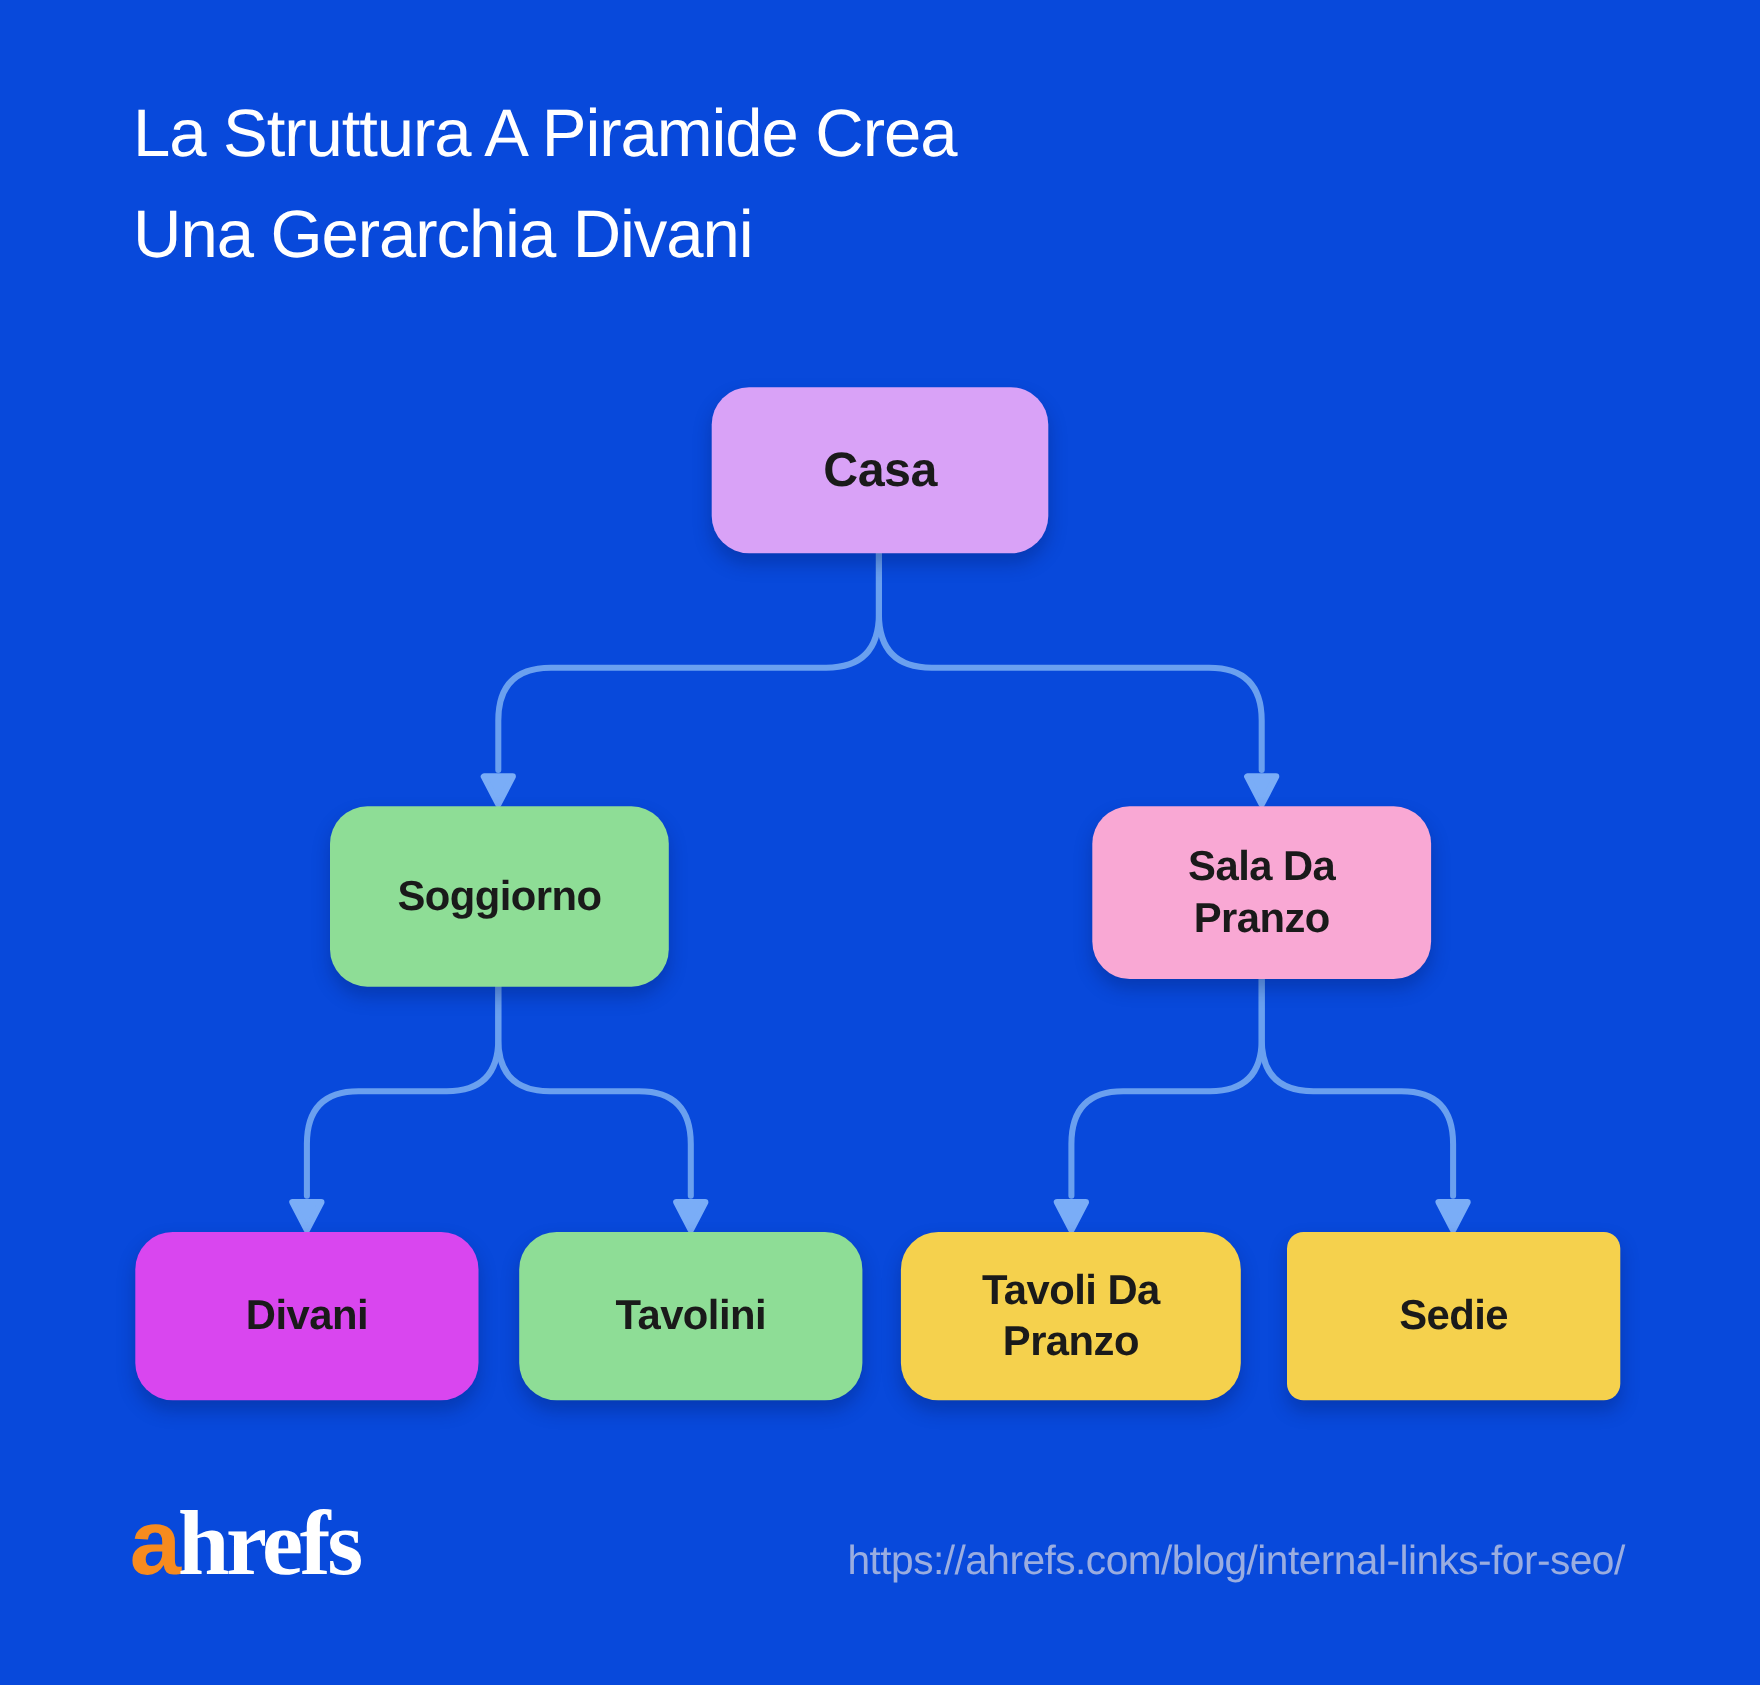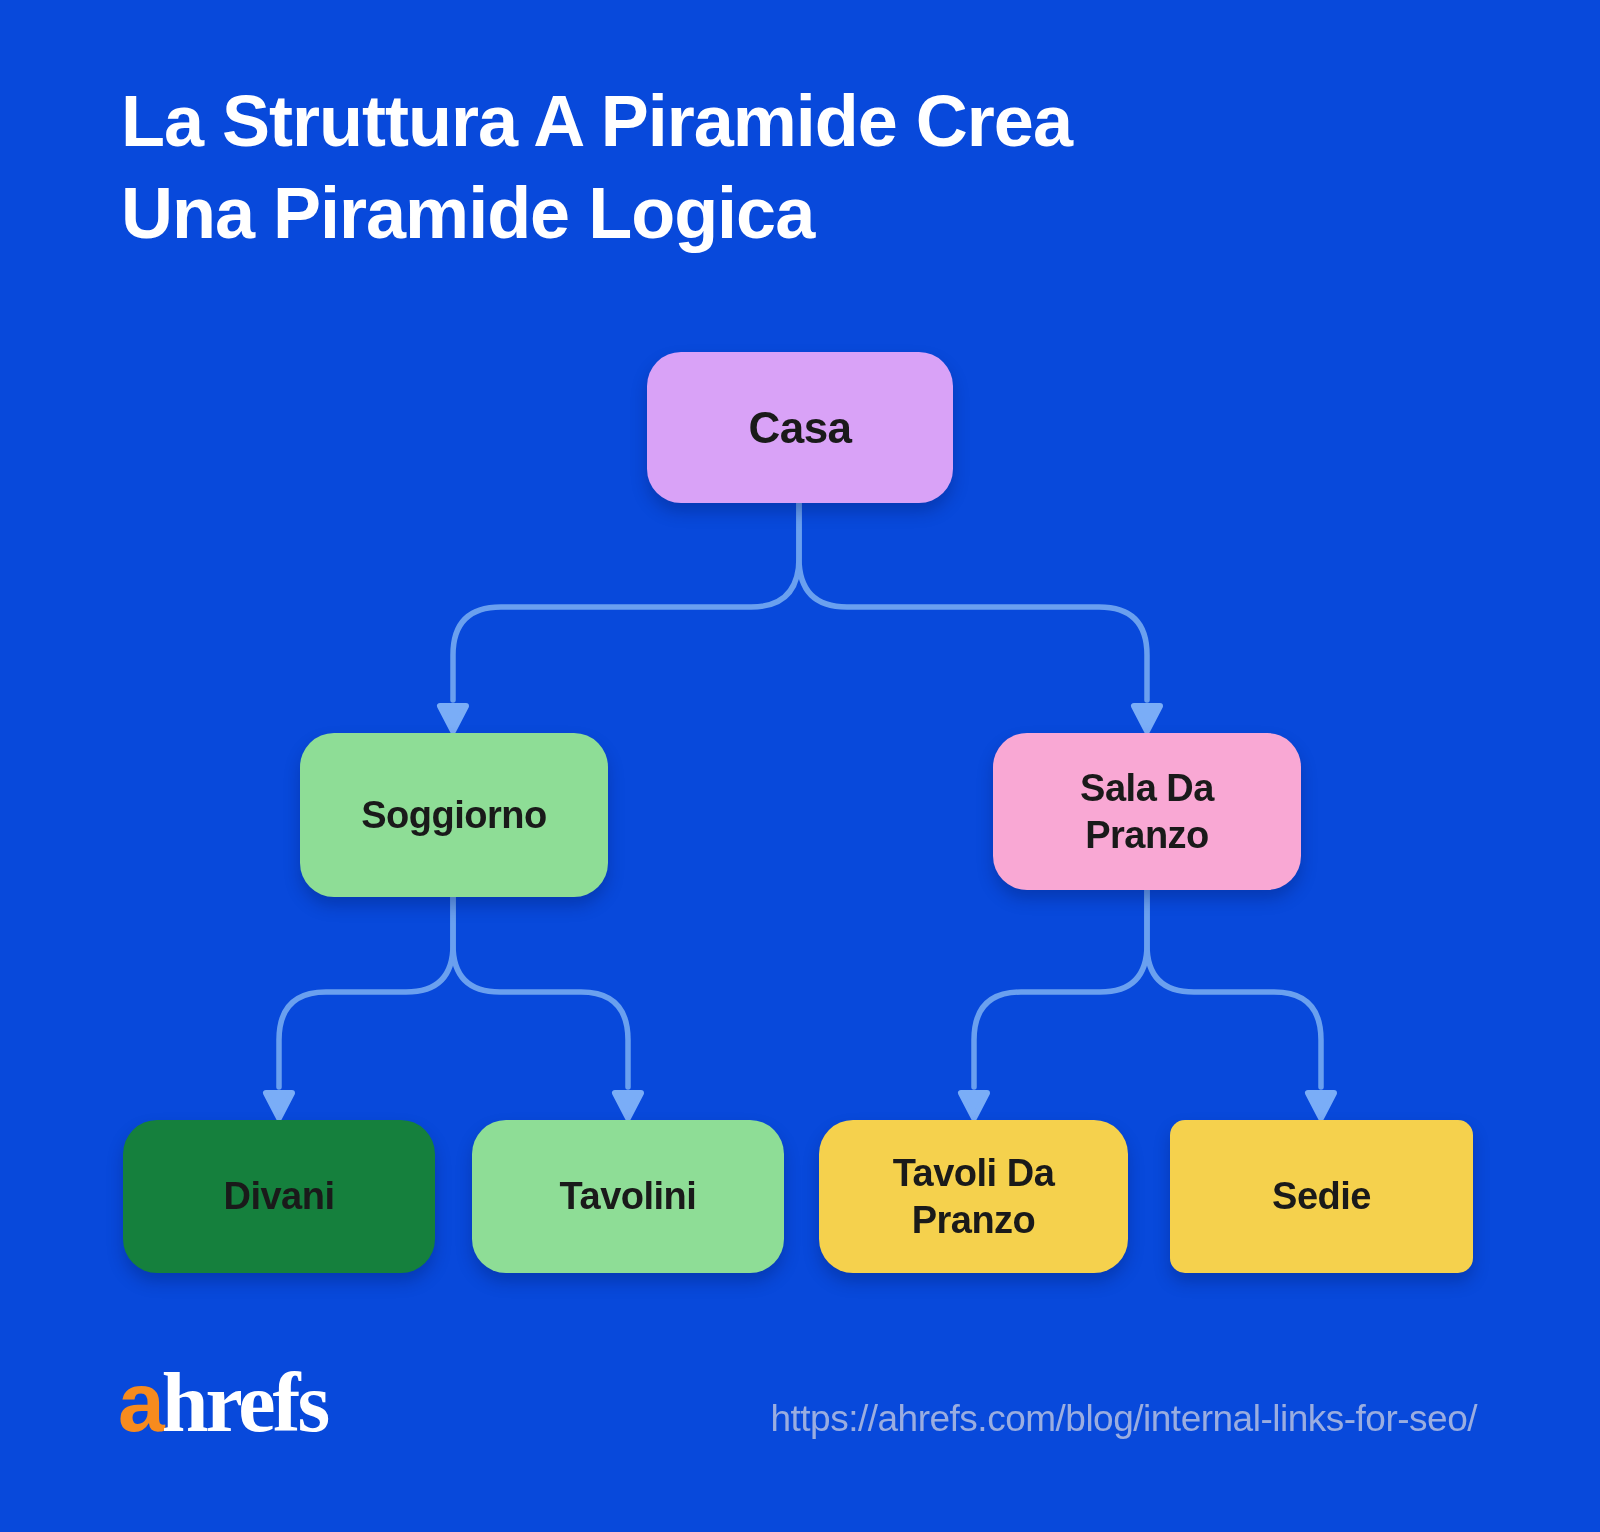--- a/index.html
+++ b/index.html
@@ -9,22 +9,22 @@
     background: #0849db;
     font-family: "Liberation Sans", sans-serif;
     overflow: hidden;
   }
   .canvas { position: absolute; inset: 0; }
 
   .title {
     position: absolute;
     left: 121px; top: 75px;
     color: #ffffff;
-    font-weight: 700;
-    font-size: 72px;
+    font-weight: 400;
+    font-size: 61px;
     line-height: 92px;
     letter-spacing: -1px;
   }
 
   svg.connectors {
     position: absolute; left: 0; top: 0;
     width: 1600px; height: 1532px;
     z-index: 1;
   }
   svg.connectors path.line {
@@ -78,21 +78,21 @@
     letter-spacing: -0.5px;
   }
 </style>
 </head>
 <body style="background-color: rgb(8, 73, 219);">
 
 <div class="canvas">
 
   <div class="title">
     <div>La Struttura A Piramide Crea</div>
-    <div>Una Piramide Logica</div>
+    <div>Una Gerarchia Divani</div>
   </div>
 
   <svg class="connectors" viewBox="0 0 1600 1532" xmlns="http://www.w3.org/2000/svg">
     <g style="stroke: rgb(106, 160, 239);">
 
       <path class="line" d="M 799 503 L 799 558 Q 799 607 751 607 L 501 607 Q 453 607 453 655 L 453 700"></path>
 
       <path class="line" d="M 799 503 L 799 558 Q 799 607 847 607 L 1099 607 Q 1147 607 1147 655 L 1147 700"></path>
 
       <path class="line" d="M 453 890 L 453 945 Q 453 992 406 992 L 326 992 Q 279 992 279 1040 L 279 1087"></path>
@@ -112,21 +112,21 @@
       <path class="arrow" d="M 1308 1093 L 1334 1093 L 1321 1118 Z"></path>
     </g>
   </svg>
 
   <div class="node" id="node-casa" style="background-color: rgb(217, 162, 247); color: rgb(26, 26, 26);">Casa</div>
 
   <div class="node" id="node-soggiorno" style="background-color: rgb(142, 221, 150); color: rgb(26, 26, 26);">Soggiorno</div>
 
   <div class="node" id="node-sala-da-pranzo" style="background-color: #f9a8d4; color: rgb(26, 26, 26);">Sala Da Pranzo</div>
 
-  <div class="node" id="node-divani" style="background-color: #15803d; color: rgb(26, 26, 26);">Divani</div>
+  <div class="node" id="node-divani" style="background-color: #d946ef; color: rgb(26, 26, 26);">Divani</div>
 
   <div class="node" id="node-tavoli-da-pranzo" style="background-color: rgb(245, 209, 77); color: rgb(26, 26, 26);">Tavoli Da Pranzo</div>
 
   <div class="node" id="node-tavolini" style="background-color: rgb(142, 221, 150); color: rgb(26, 26, 26);">Tavolini</div>
 
   <div class="node" id="node-sedie" style="background-color: rgb(245, 209, 77); color: rgb(26, 26, 26); border-radius: 15px;">Sedie</div>
 
   <div class="footer-logo">
     <span style="color: rgb(247, 139, 30);">a</span><span style="color: rgb(255, 255, 255); font-family: Liberation Serif, serif;">hrefs</span>
   </div>

